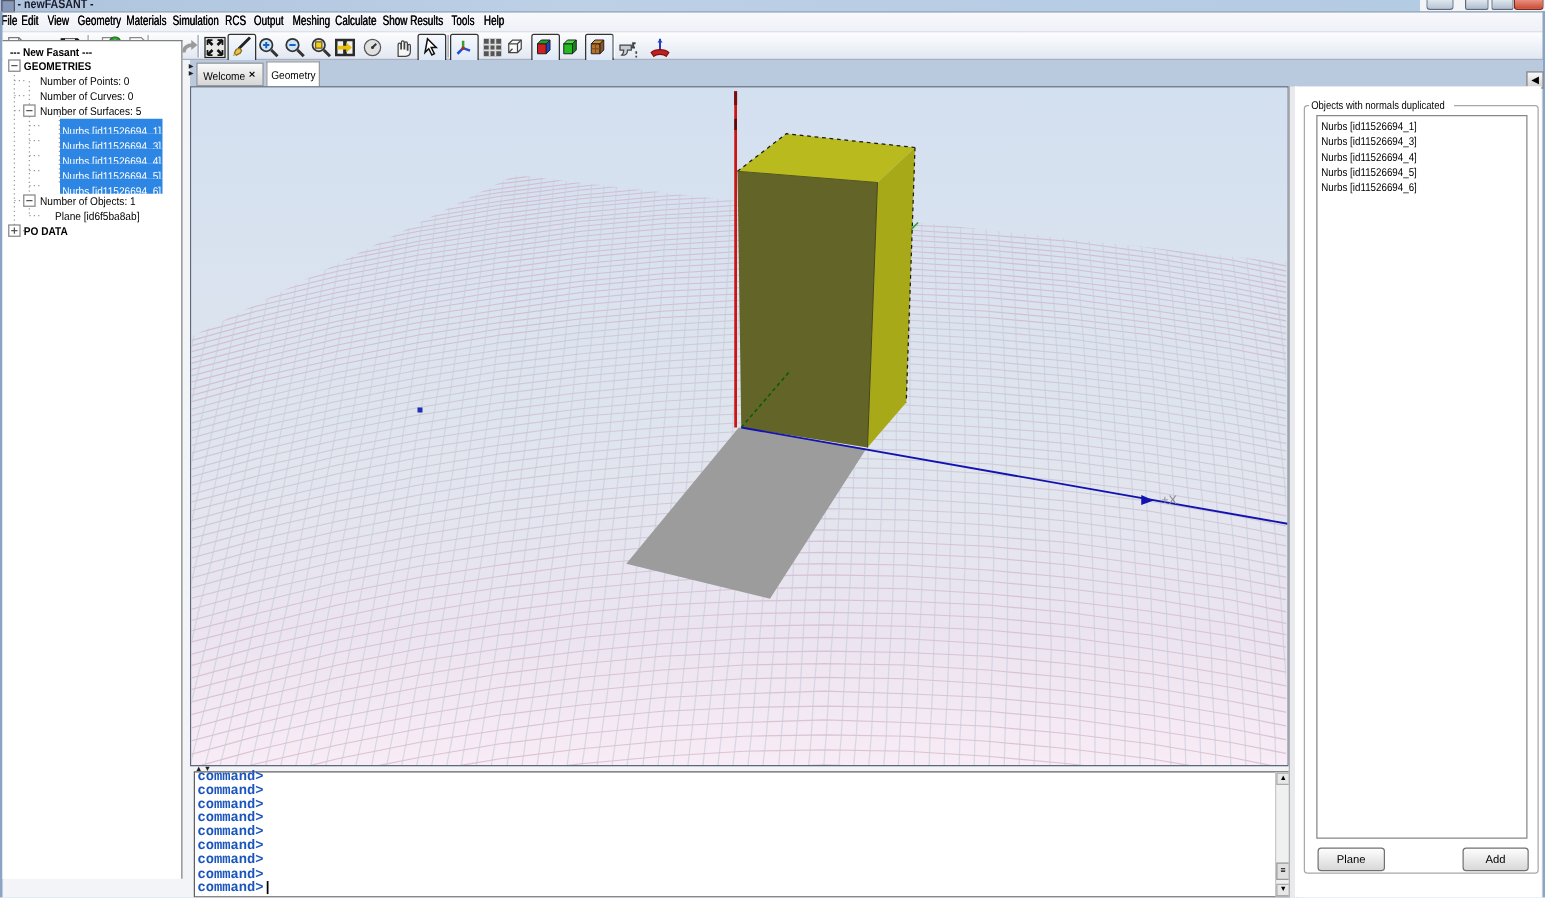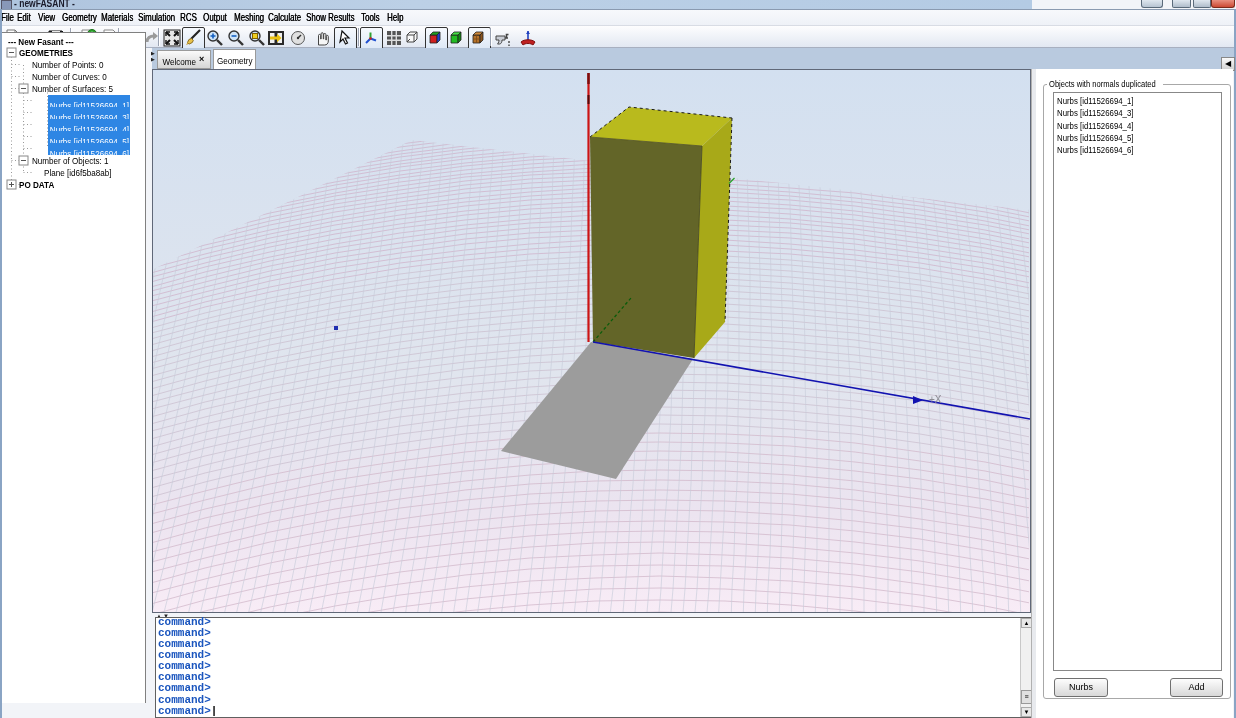--- a/index.html
+++ b/index.html
@@ -1,17 +1,17 @@
 <!DOCTYPE html>
 <html><head><meta charset="utf-8"><style>
 * { margin:0; padding:0; box-sizing:content-box; }
 body { width:1236px; height:718px; overflow:hidden; position:relative;
        font-family:"Liberation Sans", sans-serif; background:#f2f4f8; }
 </style></head><body>
-<div style="position:absolute;left:0;top:0;width:1032px;height:9px;background:linear-gradient(90deg,#aec4de,#bcd0e6 40%,#b4cbe4)">
+<div style="position:absolute;left:0;top:0;width:1136px;height:9px;background:linear-gradient(90deg,#aec4de,#bcd0e6 40%,#b4cbe4)">
   <div style="position:absolute;left:1px;top:0;width:9px;height:8px;background:#8898b8;border:1px solid #556;"></div>
   <div style="position:absolute;left:14px;top:-2px;font-size:10px;font-weight:bold;color:#1a1a2a;transform:scaleX(0.85);transform-origin:0 0">- newFASANT -</div>
   <div style="position:absolute;left:1141px;top:0;width:20px;height:7px;background:linear-gradient(#dfe7ef,#b7c4d2);border:1px solid #5a6a7a;border-top:none;border-radius:0 0 3px 3px"></div>
   <div style="position:absolute;left:1172px;top:0;width:17px;height:7px;background:linear-gradient(#dfe7ef,#b0bdcb);border:1px solid #5a6a7a;border-top:none;border-radius:0 0 2px 2px"></div>
   <div style="position:absolute;left:1193px;top:0;width:16px;height:7px;background:linear-gradient(#dfe7ef,#b0bdcb);border:1px solid #5a6a7a;border-top:none;border-radius:0 0 2px 2px"></div>
   <div style="position:absolute;left:1211px;top:0;width:22px;height:7px;background:linear-gradient(#e89080,#cc4a34);border:1px solid #7a2a1a;border-top:none;border-radius:0 0 3px 3px"></div>
 </div>
 <div style="position:absolute;left:0;top:9px;width:1236px;height:15px;background:linear-gradient(#f7f9fc,#eef1f7);border-top:1px solid #8a9ab0;border-bottom:1px solid #d8dce4;font-size:11px;color:#000">
     <span style="position:absolute;left:1px;top:1px;transform:scaleX(0.72);transform-origin:0 0;text-shadow:0.4px 0 0 #000">File</span>
     <span style="position:absolute;left:17px;top:1px;transform:scaleX(0.72);transform-origin:0 0;text-shadow:0.4px 0 0 #000">Edit</span>
@@ -443,14 +443,14 @@
   <fieldset style="position:absolute;left:7px;top:10px;width:186px;height:618px;border:1px solid #a8a8a8;border-radius:3px;margin:0;padding:0">
     <legend style="width:112px;font-size:9px;margin-left:3px;padding:0 2px;white-space:nowrap;overflow:visible"><span style="display:inline-block;transform:scaleX(0.84);transform-origin:0 0;white-space:nowrap">Objects with normals duplicated</span></legend>
   </fieldset>
   <div style="position:absolute;left:17px;top:23px;width:169px;height:579px;background:#fff;border:1px solid #888;padding:2px 0 0 3px;box-sizing:border-box">
       <div style="height:12.3px;font-size:9px;line-height:12.3px;transform:scaleX(0.87);transform-origin:0 0;white-space:nowrap">Nurbs [id11526694_1]</div>
       <div style="height:12.3px;font-size:9px;line-height:12.3px;transform:scaleX(0.87);transform-origin:0 0;white-space:nowrap">Nurbs [id11526694_3]</div>
       <div style="height:12.3px;font-size:9px;line-height:12.3px;transform:scaleX(0.87);transform-origin:0 0;white-space:nowrap">Nurbs [id11526694_4]</div>
       <div style="height:12.3px;font-size:9px;line-height:12.3px;transform:scaleX(0.87);transform-origin:0 0;white-space:nowrap">Nurbs [id11526694_5]</div>
       <div style="height:12.3px;font-size:9px;line-height:12.3px;transform:scaleX(0.87);transform-origin:0 0;white-space:nowrap">Nurbs [id11526694_6]</div>
     </div>
-  <div style="position:absolute;left:18px;top:609px;width:52px;height:17px;border:1px solid #707070;border-radius:3px;background:linear-gradient(#fdfdfd,#d8d8d8);font-size:9px;text-align:center;line-height:16px">Nurbs</div>
+  <div style="position:absolute;left:18px;top:609px;width:52px;height:17px;border:1px solid #707070;border-radius:3px;background:linear-gradient(#fdfdfd,#d8d8d8);font-size:9px;text-align:center;line-height:16px">Plane</div>
   <div style="position:absolute;left:134px;top:609px;width:51px;height:17px;border:1px solid #707070;border-radius:3px;background:linear-gradient(#fdfdfd,#d8d8d8);font-size:9px;text-align:center;line-height:16px">Add</div>
 </div>
 </body></html>

